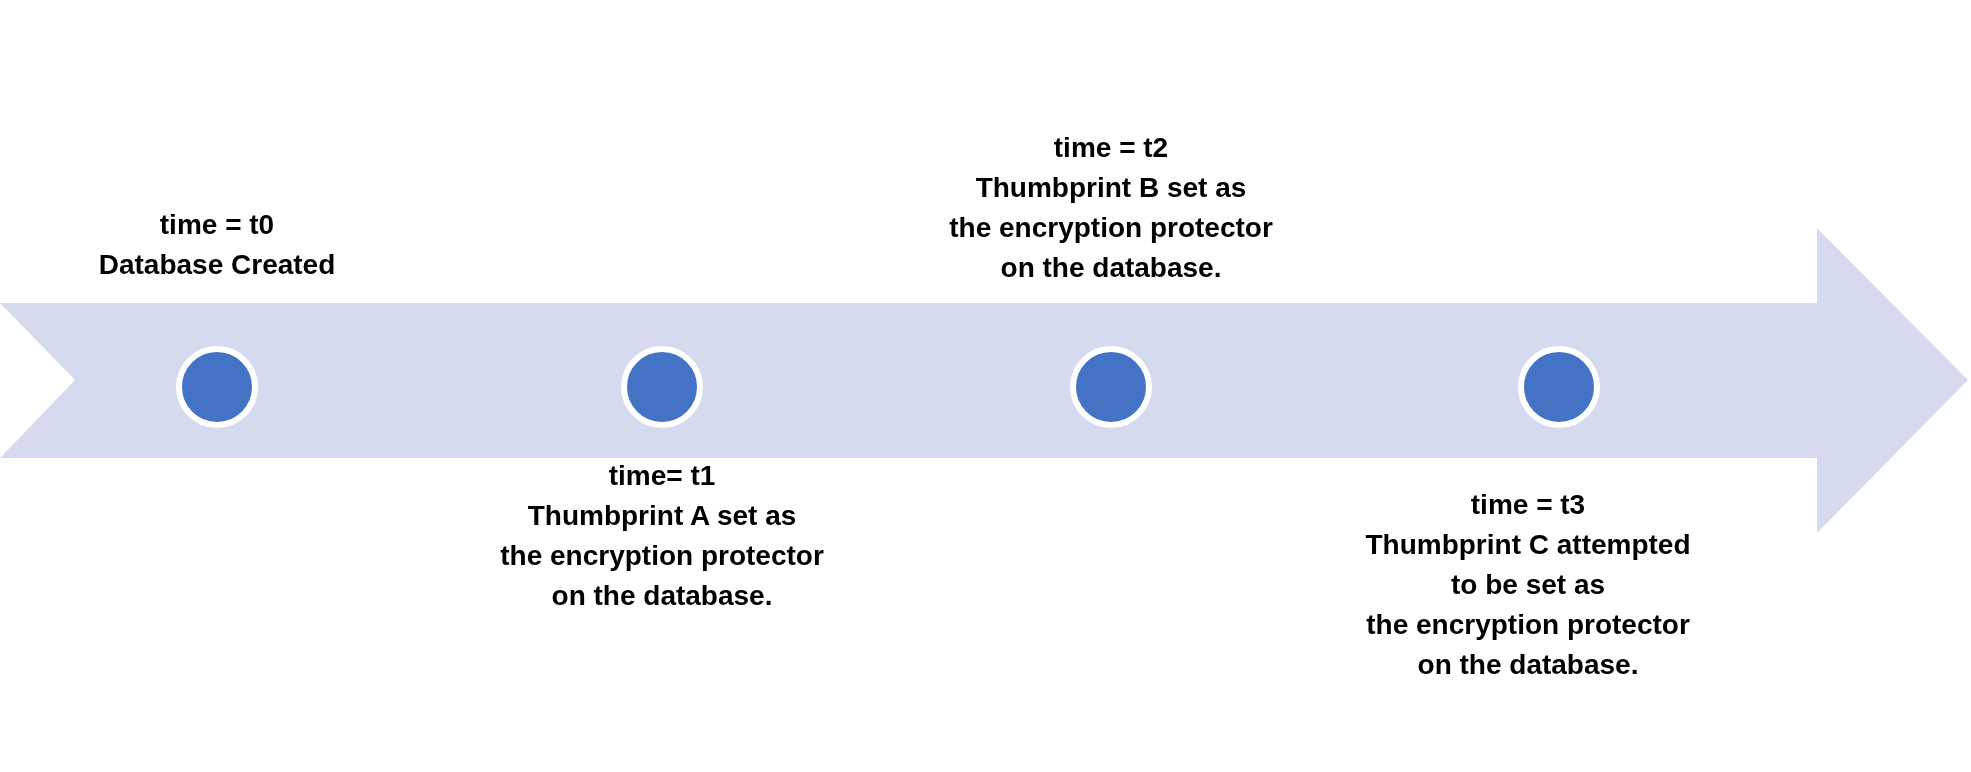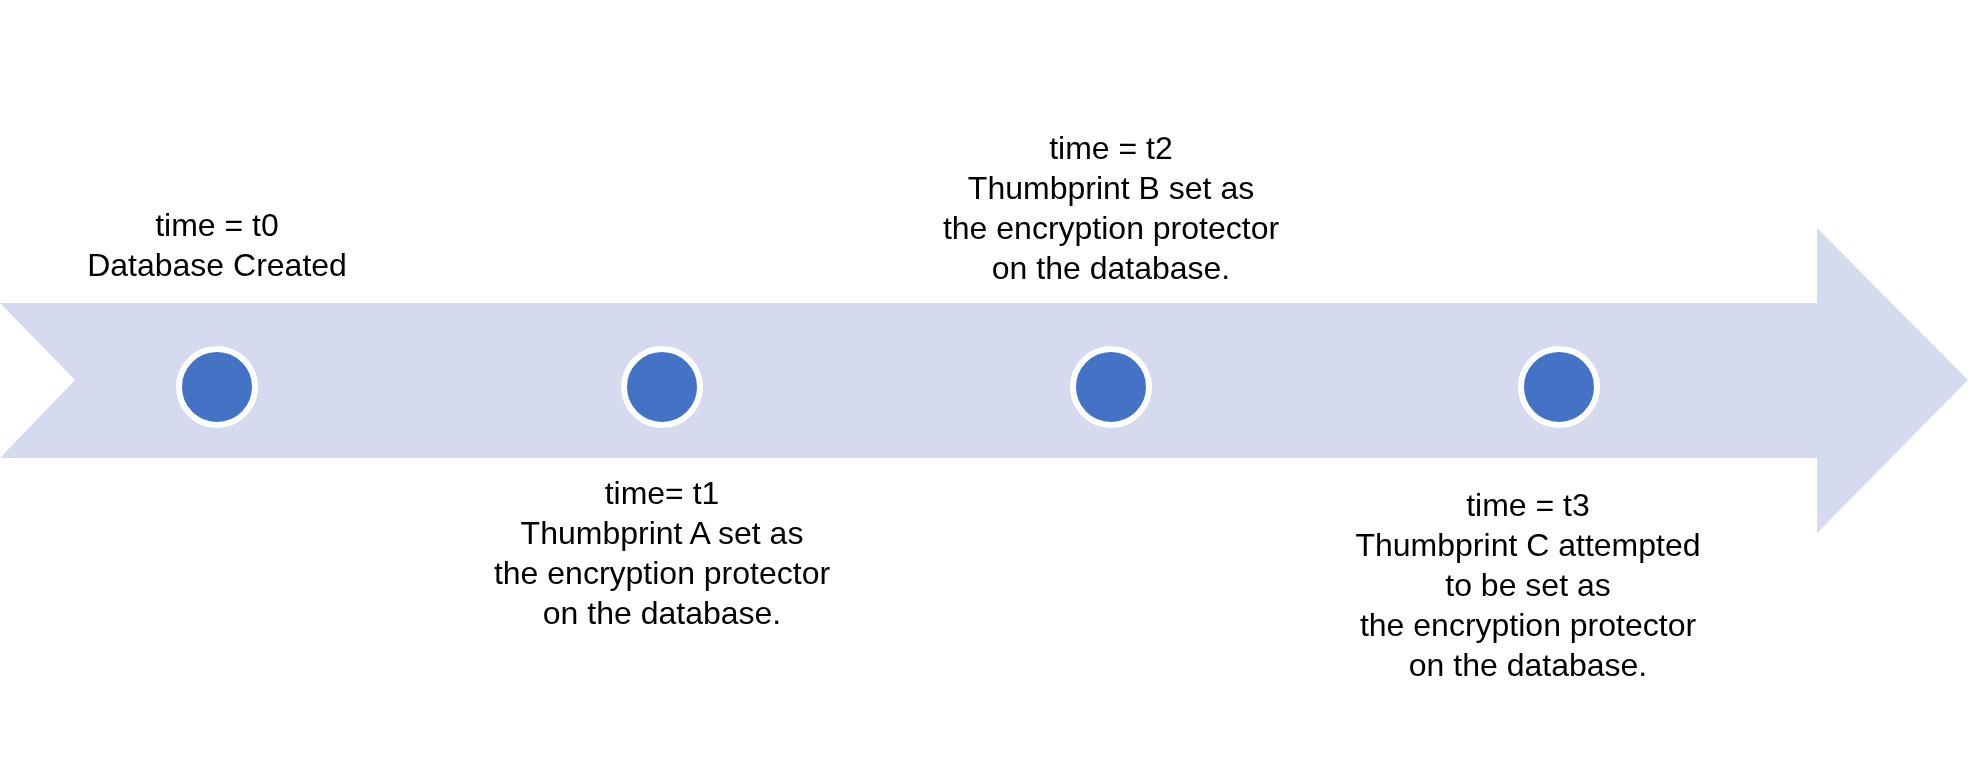--- a/index.html
+++ b/index.html
@@ -40,28 +40,29 @@
     background: var(--dot-fill-color);
     border: 6px solid var(--dot-ring-color);
   }
   .dot.d0 { left: 176px; top: 346px; }
   .dot.d1 { left: 621px; top: 346px; }
   .dot.d2 { left: 1070px; top: 346px; }
   .dot.d3 { left: 1518px; top: 346px; }
   .event-label {
     position: absolute;
     width: 460px;
-    font-size: 32px;
+    font-size: 28px;
     line-height: 40px;
     color: var(--text-color);
     text-align: center;
     white-space: pre-line;
+    font-weight: bold;
   }
   .event-label.l0 { left: -13px; top: 205px; }
-  .event-label.l1 { left: 432px; top: 473px; }
+  .event-label.l1 { left: 432px; top: 456px; }
   .event-label.l2 { left: 881px; top: 128px; }
   .event-label.l3 { left: 1298px; top: 485px; }
 </style>
 </head>
 <body>
 
 <div class="canvas">
 
   <svg class="arrow-svg" viewBox="0 0 1971 772" xmlns="http://www.w3.org/2000/svg" aria-hidden="true">
     <polygon class="arrow-shape" points="0,303 1817,303 1817,228 1968,380 1817,533 1817,458 0,458 75,380"></polygon>

